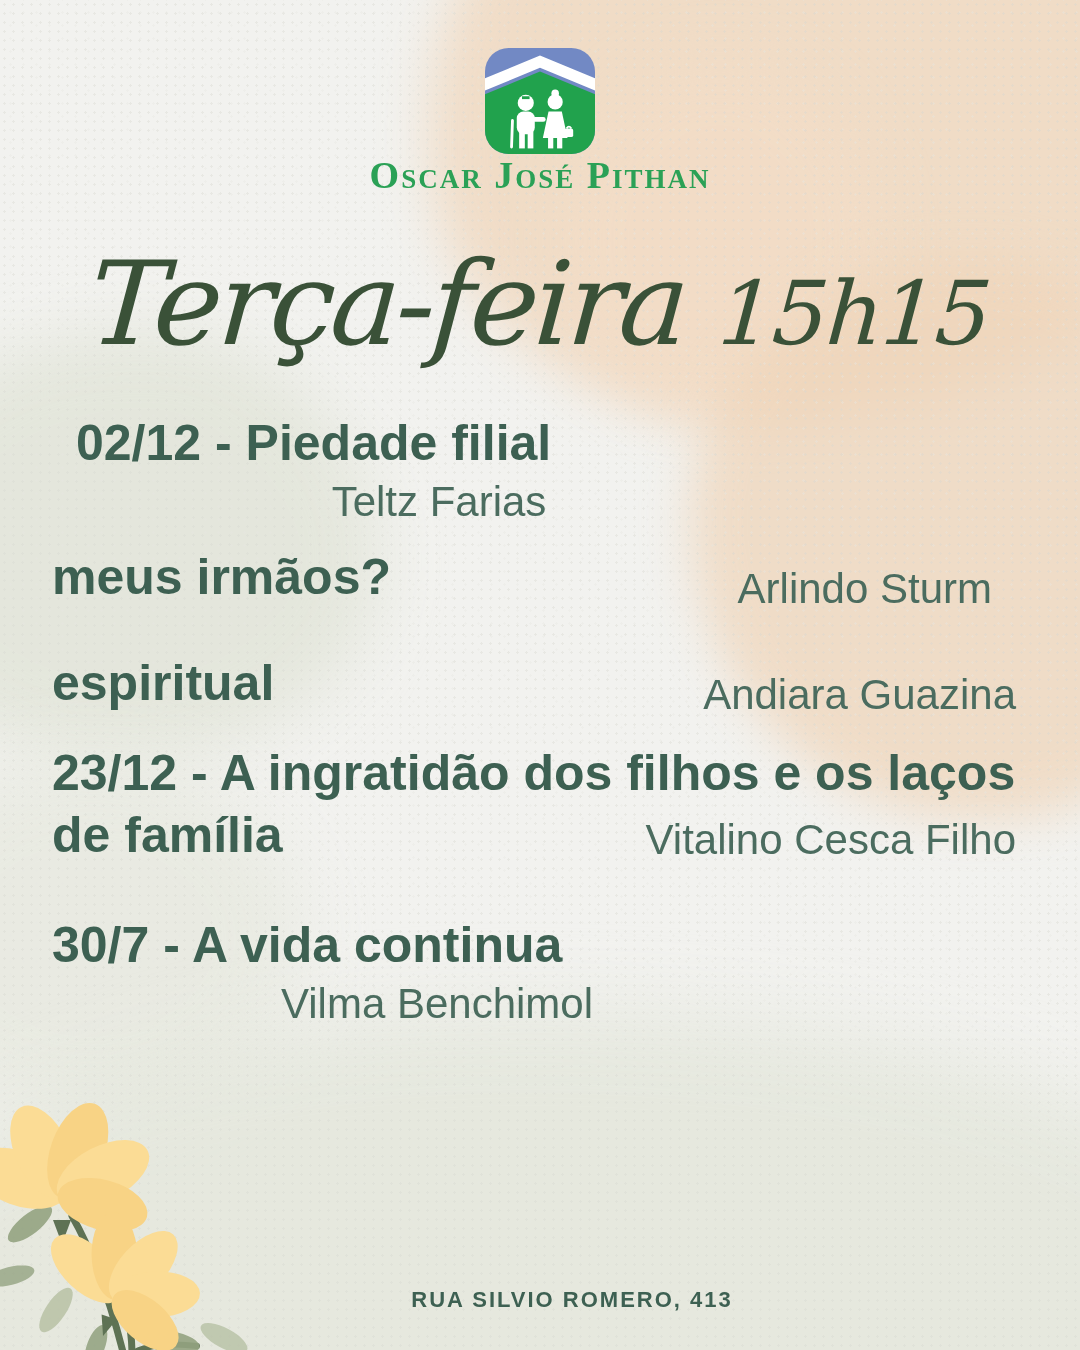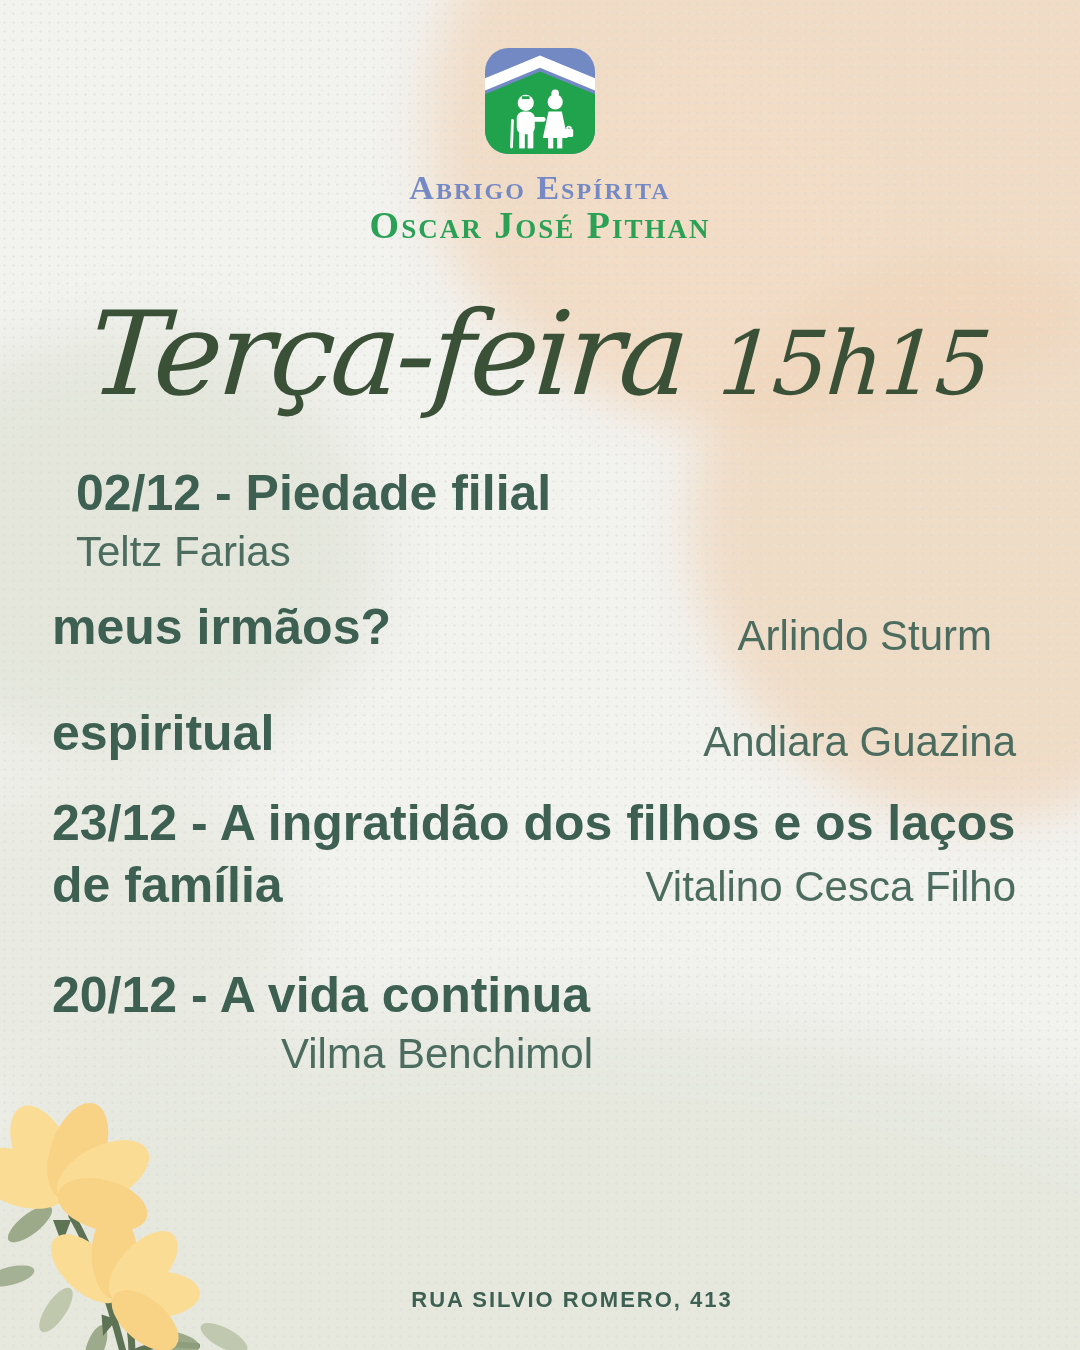--- a/index.html
+++ b/index.html
@@ -30,27 +30,27 @@
   .org-line2{font-size:38px;color:#2ba156;}
   
   .title{position:relative;z-index:3;margin-top:40px;height:162px;display:flex;justify-content:center;align-items:baseline;color:#3a5138;
     font-family:"DejaVu Serif",serif;font-style:italic;}
   .title .day{font-size:116px;letter-spacing:-4px;transform:skewX(-4deg);}
   .title .time{font-size:88px;margin-left:34px;letter-spacing:-2px;transform:skewX(-4deg);}
   
   .schedule{position:relative;z-index:3;margin:14px 52px 0 52px;color:#3d6052;}
   .h-line{font-size:50px;font-weight:700;line-height:62px;white-space:nowrap;letter-spacing:0;}
   .speaker{font-size:42px;font-weight:400;color:#4b6c5f;line-height:56px;white-space:nowrap;}
-  .row2{display:flex;justify-content:space-between;align-items:center;}
+  .row2{display:flex;justify-content:space-between;align-items:flex-end;}
   .row2 .speaker{padding-right:12px;position:relative;}
   .item1{margin-bottom:16px;margin-left:24px;}
   .item2{margin-bottom:44px;}
   .item3{margin-bottom:28px;}
   .item4{margin-bottom:48px;}
-  .item1 .speaker{text-align:left;padding-right:226px;}
+  .item1 .speaker{text-align:center;padding-right:226px;}
   .item5 .speaker{text-align:center;padding-right:206px;}
   .item2 .speaker{padding-right:36px;top:9px;}
   .item3 .speaker{top:9px;}
   .item4 .speaker{top:2px;}
   
   .footer{position:absolute;left:16px;right:0;bottom:34px;text-align:center;z-index:3;
     color:#3d6052;font-size:22px;font-weight:700;letter-spacing:2px;line-height:33px;padding-left:48px;}
   
   .flowers{position:absolute;left:-8px;bottom:-6px;width:360px;height:310px;z-index:2;}
 </style>
@@ -90,21 +90,20 @@
 
         <circle cx="76" cy="59" r="8" fill="#fff"></circle>
         <circle cx="76" cy="50" r="4" fill="#fff"></circle>
         <path d="M69,69 L83,69 L89,97 L63,97 Z" fill="#fff"></path>
         <rect x="68.5" y="97" width="5.5" height="11" fill="#fff"></rect>
         <rect x="78" y="97" width="5.5" height="11" fill="#fff"></rect>
         <rect x="86" y="87" width="9" height="9" rx="2" fill="#fff"></rect>
         <path d="M88,87 q2.5,-4 5,0" stroke="#fff" stroke-width="2" fill="none"></path>
       </g>
     </svg>
-    <div class="org-line org-line1">Abrigo Espírita</div>
     <div class="org-line org-line2">Oscar José Pithan</div>
   </div>
 
   <div class="title">
     <span class="day">Terça-feira</span>
     <span class="time">15h15</span>
   </div>
 
   <div class="schedule">
 
@@ -129,21 +128,21 @@
 
     <div class="item item4">
       <div class="h-line">23/12 - A ingratidão dos filhos e os laços</div>
       <div class="row2">
         <div class="h-line">de família</div>
         <div class="speaker">Vitalino Cesca Filho</div>
       </div>
     </div>
 
     <div class="item item5">
-      <div class="h-line">20/12 - A vida continua</div>
+      <div class="h-line">30/7 - A vida continua</div>
       <div class="speaker">Vilma Benchimol</div>
     </div>
 
   </div>
 
   <svg class="flowers" viewBox="0 0 360 310">
 
     <path d="M132,310 C120,262 104,212 80,170" stroke="#5e7254" stroke-width="7" fill="none" stroke-linecap="round"></path>
     <path d="M140,310 C140,278 134,264 127,252" stroke="#5e7254" stroke-width="7" fill="none" stroke-linecap="round"></path>
     <path d="M136,310 C150,300 175,296 205,300" stroke="#5e7254" stroke-width="6" fill="none" stroke-linecap="round"></path>

